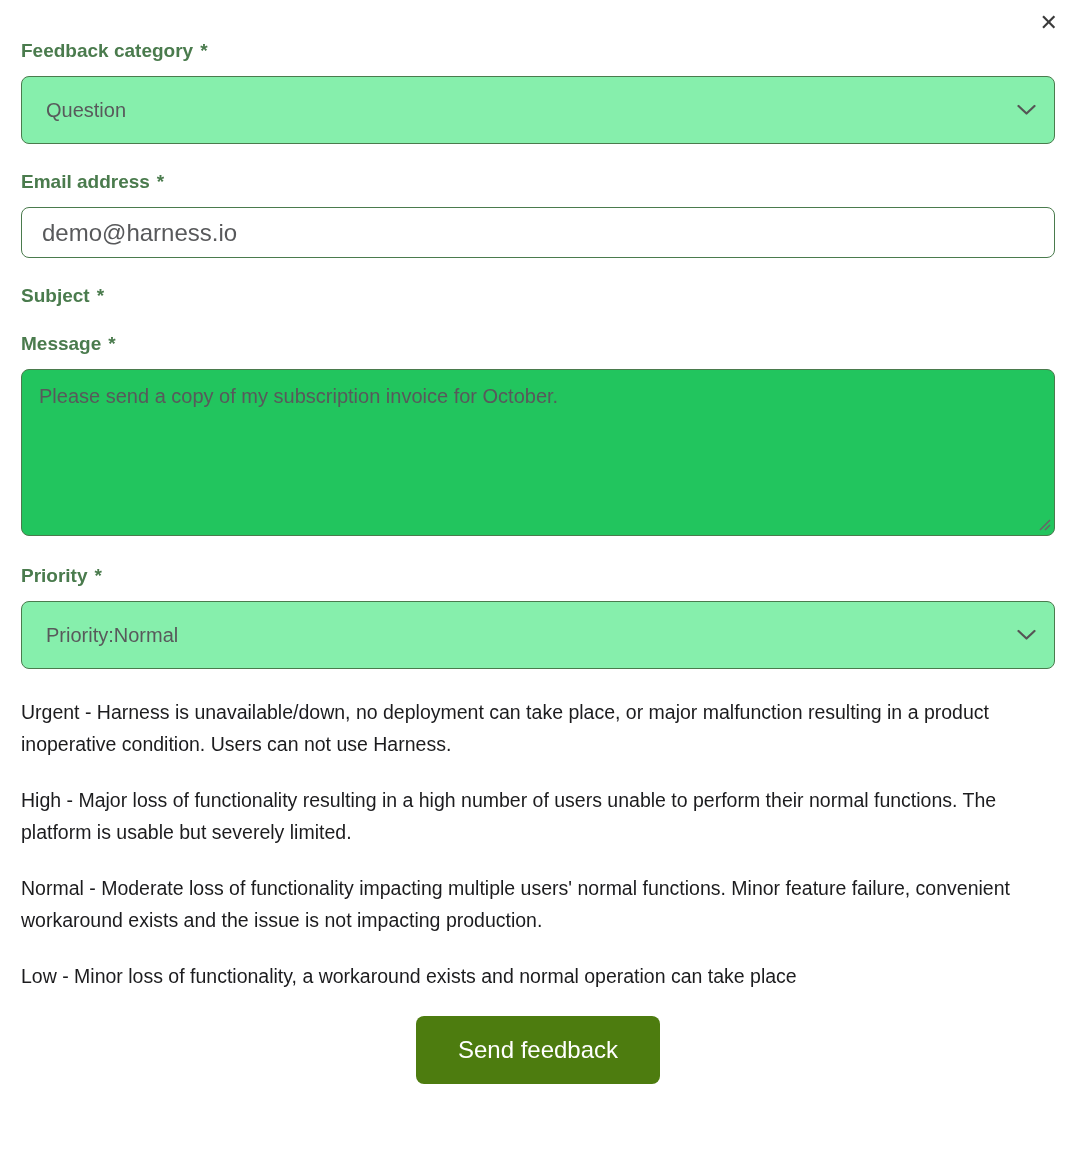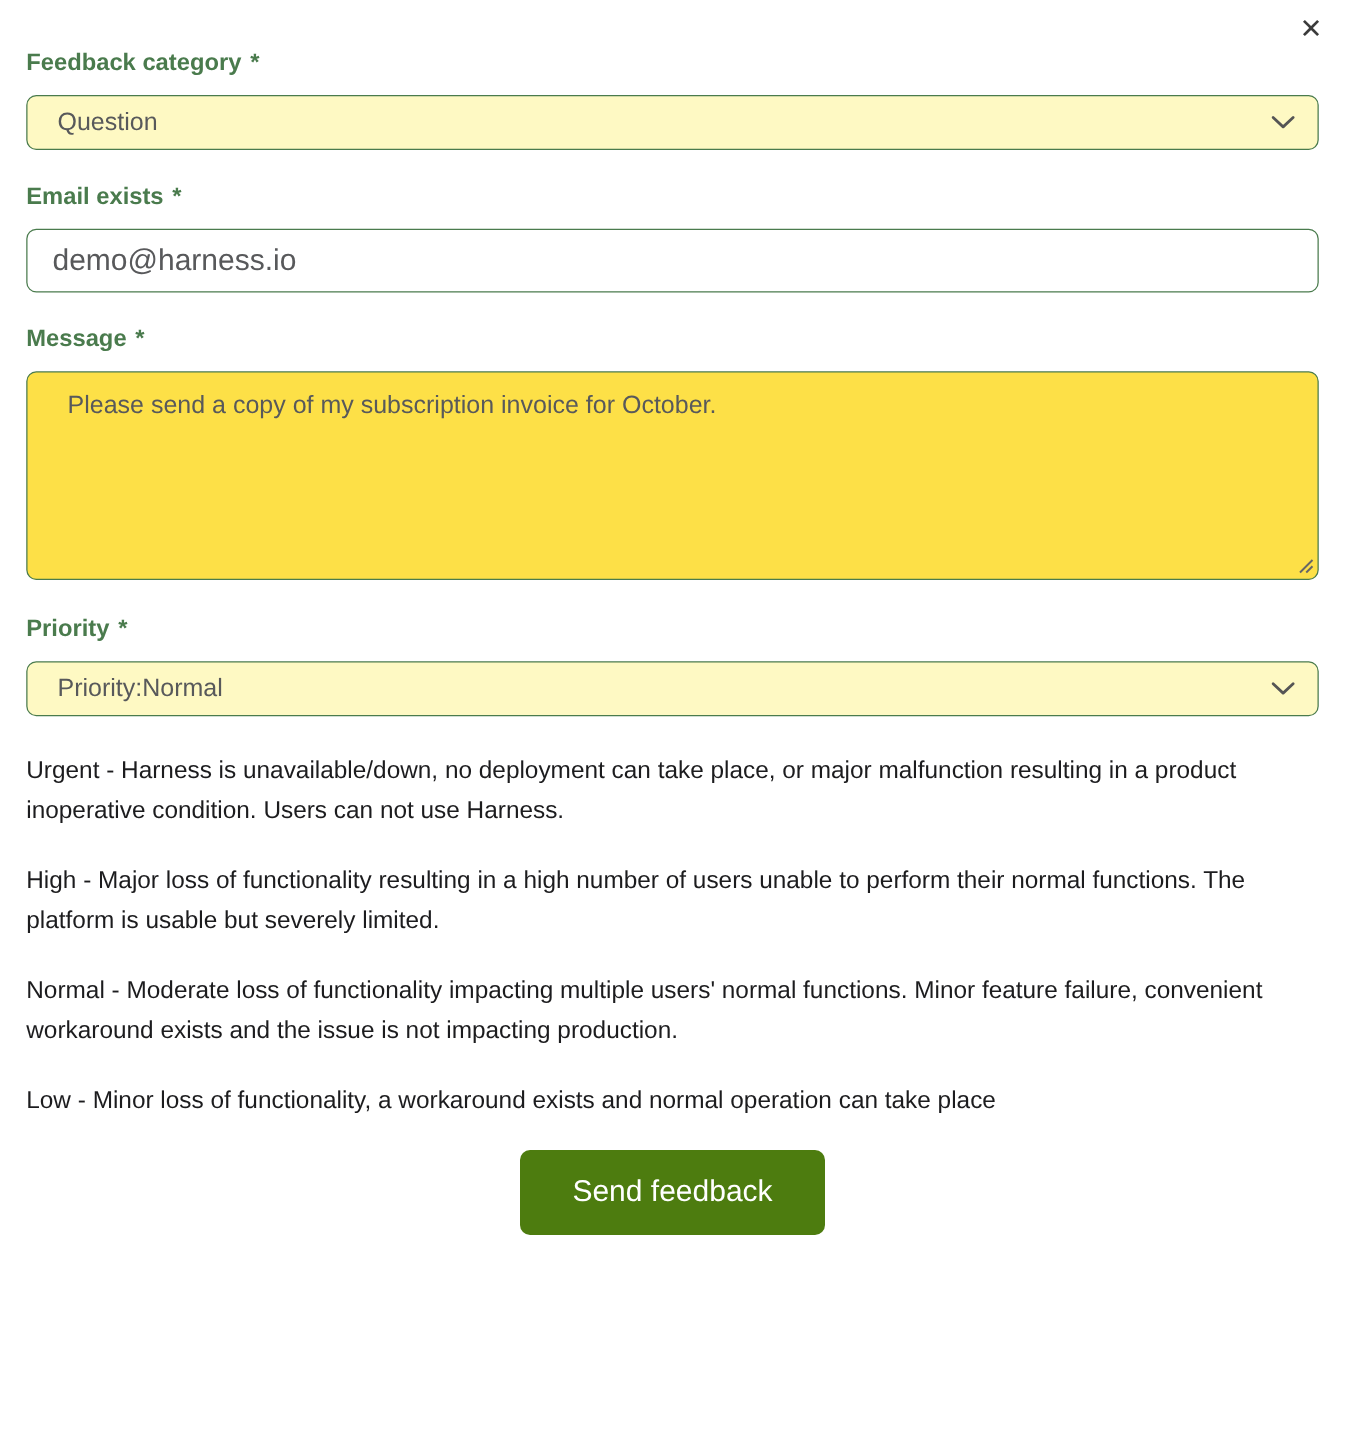--- a/index.html
+++ b/index.html
@@ -35,24 +35,24 @@
     color: #4a7b4d;
     font-size: 19px;
     font-weight: bold;
     line-height: 21px;
     margin: 0 0 15px 0;
   }
   .field-label .req { margin-left: 7px; }
   .select-box {
     position: relative;
     width: 100%;
-    height: 44px;
+    height: 68px;
     border: 1px solid #4a7b4d;
     border-radius: 8px;
-    background: #fef9c3;
+    background: #86efac;
     display: flex;
     align-items: center;
     padding: 0 44px 0 24px;
     cursor: pointer;
   }
   .select-box .select-value {
     font-size: 20px;
     color: #58595b;
     white-space: nowrap;
     overflow: hidden;
@@ -75,25 +75,25 @@
     color: #58595b;
     padding: 0 18px 0 20px;
     outline: none;
   }
   .textarea-wrap { position: relative; width: 100%; }
   .message-textarea {
     width: 100%;
     height: 167px;
     border: 1px solid #4a7b4d;
     border-radius: 8px;
-    background: #fde047;
+    background: #22c55e;
     font-family: "Liberation Sans", sans-serif;
     font-size: 20px;
     color: #58595b;
-    padding: 13px 18px 13px 32px;
+    padding: 13px 18px 13px 17px;
     resize: none;
     outline: none;
     display: block;
     line-height: 26px;
   }
   .resize-handle {
     position: absolute;
     right: 4px;
     bottom: 5px;
     pointer-events: none;
@@ -133,25 +133,26 @@
       <span class="select-value">Question</span>
       <span class="chevron">
         <svg width="19" height="11" viewBox="0 0 19 11">
             <polyline points="1.5,1.5 9.5,9 17.5,1.5" fill="none" stroke="#555555" stroke-width="2.2" stroke-linecap="round" stroke-linejoin="round"></polyline>
           </svg>
       </span>
     </div>
   </div>
 
   <div class="field-group">
-    <label class="field-label"><span>Email exists</span><span class="req">*</span></label>
+    <label class="field-label"><span>Email address</span><span class="req">*</span></label>
     <input type="text" class="text-input" value="demo@harness.io" style="">
   </div>
 
   <div class="field-group">
+    <label class="field-label"><span>Subject</span><span class="req">*</span></label>
   </div>
 
   <div class="field-group message-group">
     <label class="field-label"><span>Message</span><span class="req">*</span></label>
     <div class="textarea-wrap">
       <textarea class="message-textarea" style="">Please send a copy of my subscription invoice for October.</textarea>
       <span class="resize-handle">
         <svg width="13" height="13" viewBox="0 0 13 13">
             <line x1="2" y1="12" x2="12" y2="2" stroke="#666666" stroke-width="1.6"></line>
             <line x1="7" y1="12" x2="12" y2="7" stroke="#666666" stroke-width="1.6"></line>

